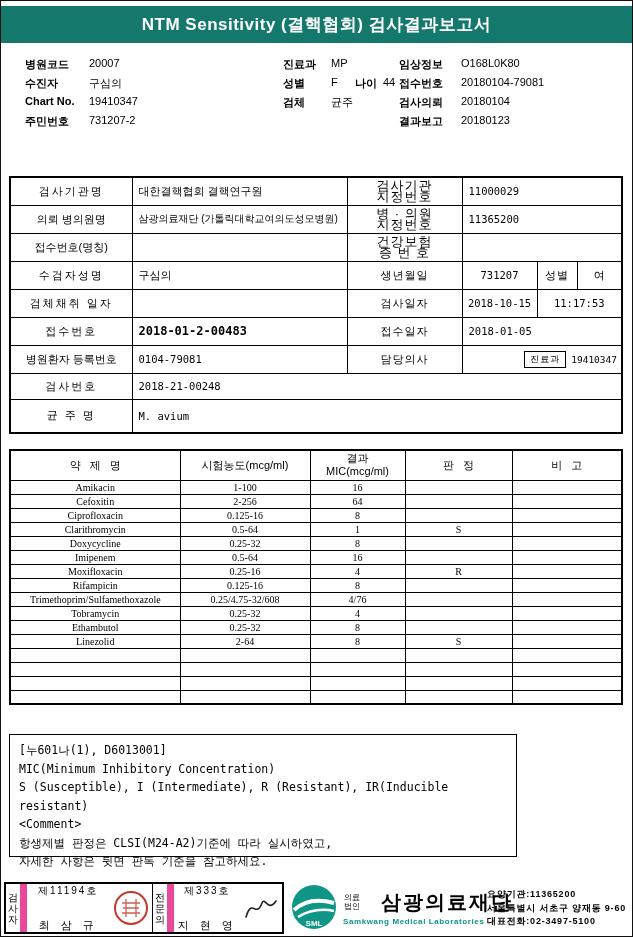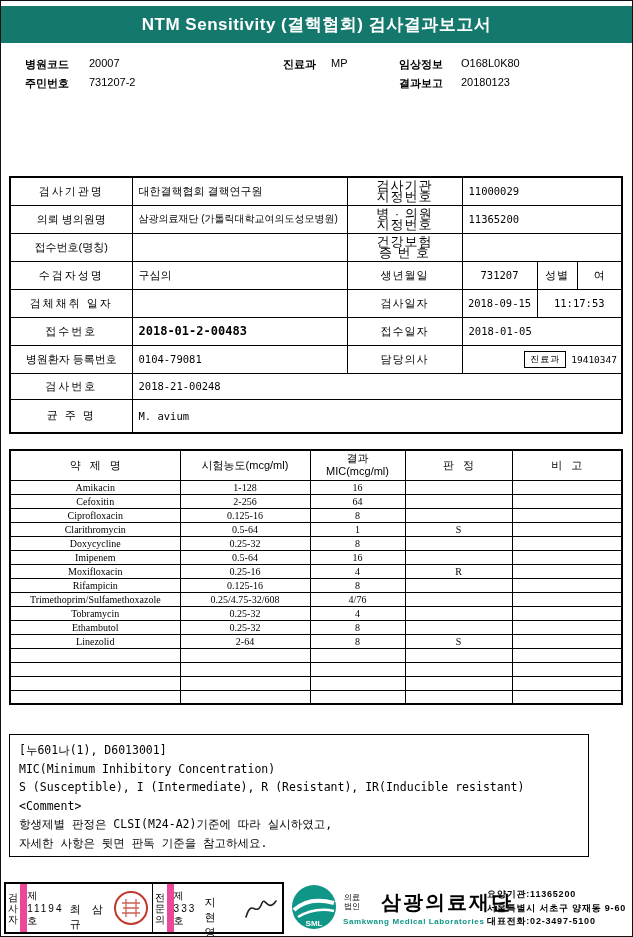--- a/index.html
+++ b/index.html
@@ -39,28 +39,28 @@
   .dept-num{font-family:"DejaVu Sans Mono",monospace;font-size:9.5px;}
 
   
   .drug-table{position:absolute;top:448px;left:8px;width:612px;border:2px solid #000;}
   .drug-table th{border:1px solid #000;font-size:11px;font-weight:normal;height:30px;vertical-align:middle;text-align:center;}
   .drug-table th.sp{letter-spacing:9px;text-indent:9px;}
   .drug-table th.two{white-space:pre-line;line-height:13px;}
   .drug-table td{border:1px solid #000;font-family:"Liberation Serif",serif;font-size:10px;text-align:center;height:14px;padding:0 2px;overflow:hidden;white-space:nowrap;}
 
   
-  .comment-box{position:absolute;top:733px;left:8px;width:580px;height:123px;border:1px solid #000;padding:6px 9px;font-family:"DejaVu Sans Mono",monospace;font-size:11.5px;line-height:18.5px;white-space:pre-line;}
+  .comment-box{position:absolute;top:733px;left:8px;width:508px;height:123px;border:1px solid #000;padding:6px 9px;font-family:"DejaVu Sans Mono",monospace;font-size:11.5px;line-height:18.5px;white-space:pre-line;}
 
   
   .sign-box{position:absolute;left:3px;top:881px;width:280px;height:52px;border:2px solid #000;display:flex;align-items:stretch;}
   .sign-narrow{width:22px;font-size:10px;line-height:11px;display:flex;align-items:center;justify-content:center;text-align:center;word-break:break-all;padding:1px;}
   .bdr{border-right:7px solid #ec4899;}
   .bdl{border-left:1px solid #000;}
-  .sign-main{display:flex;flex-direction:row;align-items:center;justify-content:center;gap:2px;}
+  .sign-main{display:flex;flex-direction:column;align-items:center;justify-content:center;gap:2px;}
   .w88{width:88px;} .w72{width:72px;}
   .cert-no{font-size:10px;letter-spacing:2px;}
   .cert-name{font-size:11px;letter-spacing:4px;margin-top:18px;}
   .stamp-cell{width:46px;display:flex;align-items:center;justify-content:center;}
   .sig-cell{width:44px;display:flex;align-items:center;justify-content:center;}
 
   .logo-area{position:absolute;left:290px;top:883px;display:flex;align-items:center;gap:6px;}
   .logo-txt .row1{display:flex;align-items:center;gap:20px;}
   .corp-type{font-size:8px;line-height:9px;width:18px;word-break:break-all;text-align:center;}
   .corp-name{font-size:20px;font-weight:bold;letter-spacing:2px;}
@@ -78,20 +78,38 @@
   </div>
 
   <div class="info">
     <div class="info-row">
       <span class="b" style="left:0">병원코드</span>
       <span style="left:64px">20007</span>
       <span class="b" style="left:258px">진료과</span>
       <span style="left:306px">MP</span>
       <span class="b" style="left:374px">임상정보</span>
       <span style="left:436px">O168L0K80</span>
+    </div>
+    <div class="info-row">
+      <span class="b" style="left:0">수진자</span>
+      <span style="left:64px">구심의</span>
+      <span class="b" style="left:258px">성별</span>
+      <span style="left:306px">F</span>
+      <span class="b" style="left:330px">나이</span>
+      <span style="left:358px">44</span>
+      <span class="b" style="left:374px">접수번호</span>
+      <span style="left:436px">20180104-79081</span>
+    </div>
+    <div class="info-row">
+      <span class="b" style="left:0">Chart No.</span>
+      <span style="left:64px">19410347</span>
+      <span class="b" style="left:258px">검체</span>
+      <span style="left:306px">균주</span>
+      <span class="b" style="left:374px">검사의뢰</span>
+      <span style="left:436px">20180104</span>
     </div>
     <div class="info-row">
       <span class="b" style="left:0">주민번호</span>
       <span style="left:64px">731207-2</span>
       <span class="b" style="left:374px">결과보고</span>
       <span style="left:436px">20180123</span>
     </div>
   </div>
 
   <table class="main-table">
@@ -130,21 +148,21 @@
       <td>구심의</td>
       <td class="labc">생년월일</td>
       <td class="mono center">731207</td>
       <td class="labc">성별</td>
       <td class="center">여</td>
     </tr>
     <tr style="height:28px">
       <td class="lab">검체채취 일자</td>
       <td></td>
       <td class="labc">검사일자</td>
-      <td class="mono center">2018-09-15</td>
+      <td class="mono center">2018-10-15</td>
       <td class="mono center" colspan="2">11:17:53</td>
     </tr>
     <tr style="height:28px">
       <td class="lab">접수번호</td>
       <td class="mono boldval">2018-01-2-00483</td>
       <td class="labc">접수일자</td>
       <td class="mono" colspan="3">2018-01-05</td>
     </tr>
     <tr style="height:28px">
       <td class="lab ls0">병원환자 등록번호</td>
@@ -182,21 +200,21 @@
         <th>시험농도(mcg/ml)</th>
         <th class="two">결과
 MIC(mcg/ml)</th>
         <th class="sp">판정</th>
         <th class="sp">비고</th>
       </tr>
     </thead>
     <tbody>
         <tr>
           <td>Amikacin</td>
-          <td>1-128</td>
+          <td>1-100</td>
           <td>16</td>
           <td></td>
           <td></td>
         </tr>
         <tr>
           <td>Cefoxitin</td>
           <td>2-256</td>
           <td>64</td>
           <td></td>
           <td></td>

